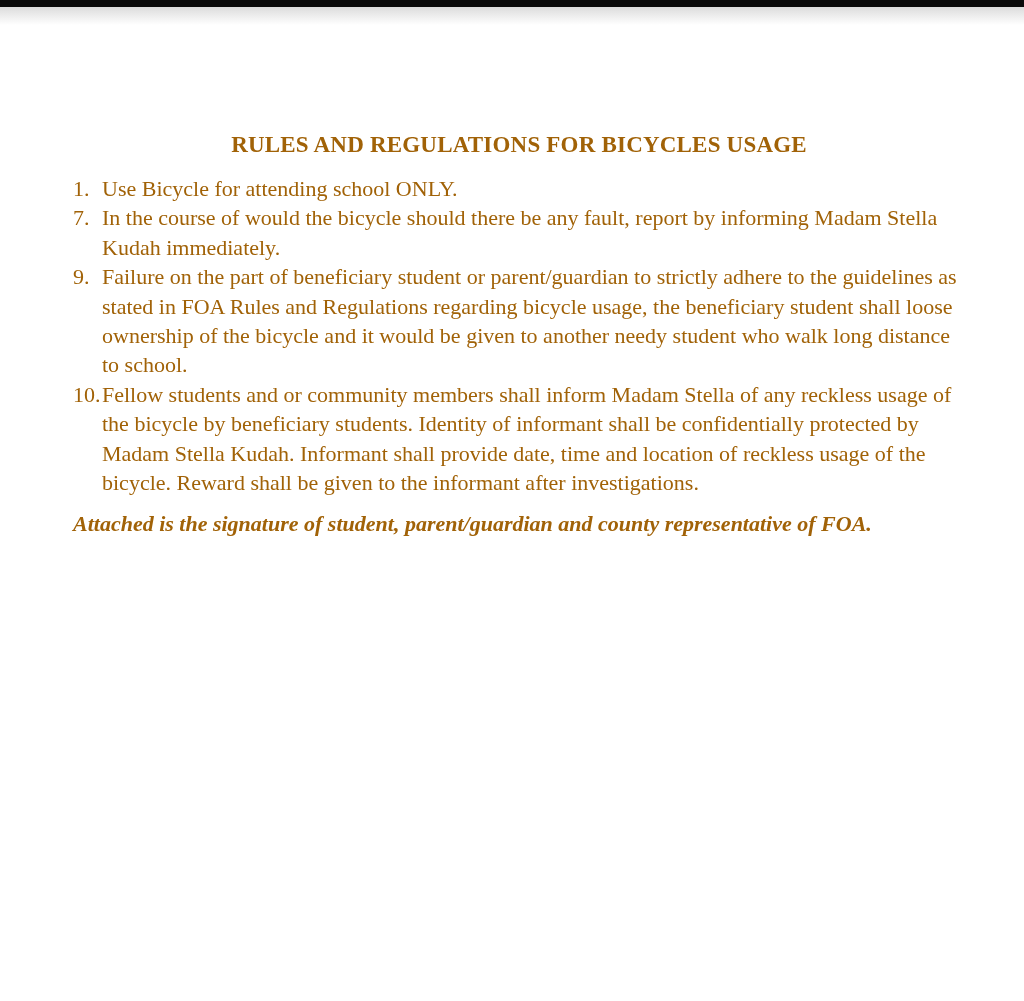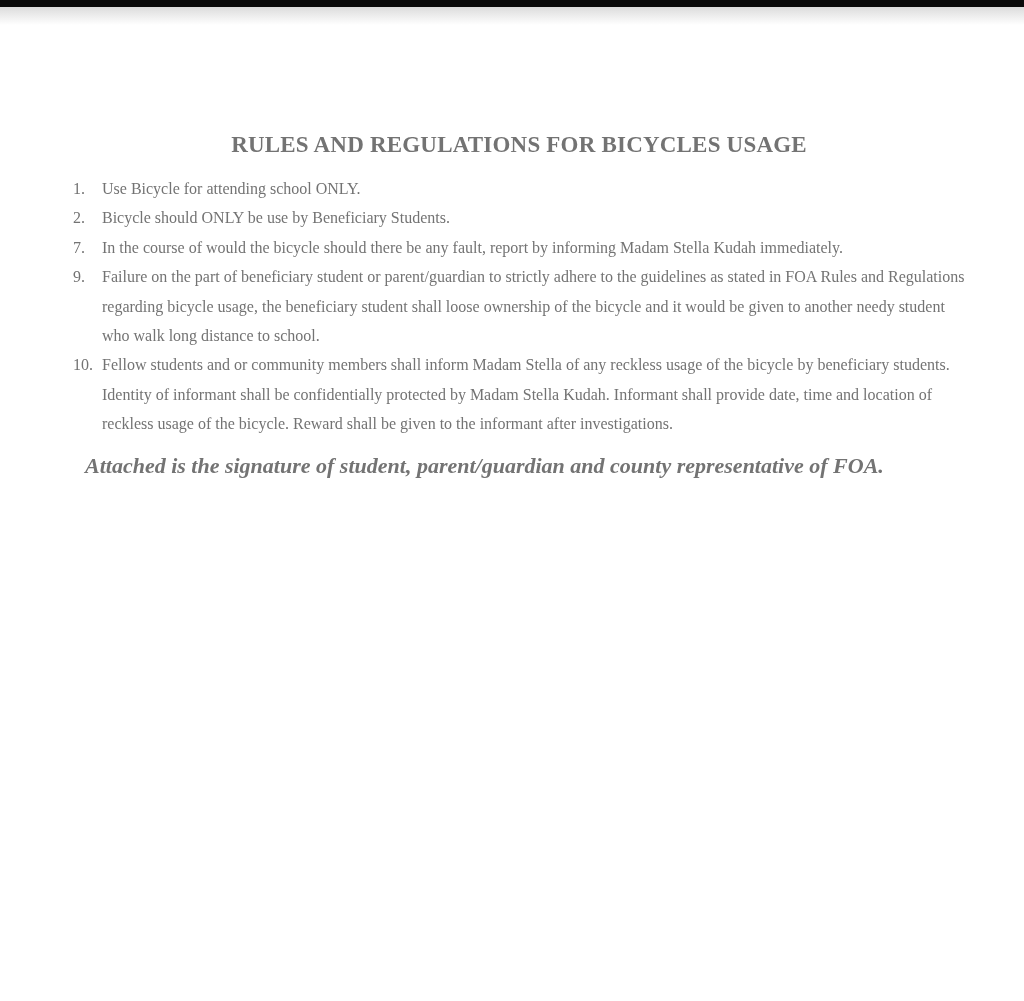--- a/index.html
+++ b/index.html
@@ -7,21 +7,21 @@
     padding: 0;
     background: #ffffff;
   }
   .screen {
     position: relative;
     width: 1024px;
     height: 804px;
     background: #ffffff;
     overflow: hidden;
     font-family: "Liberation Serif", serif;
-    color: #737373;
+    color: #a16207;
   }
   .top-bar {
     width: 100%;
     height: 7px;
     background: #0a0a0a;
   }
   .top-shadow {
     width: 100%;
     height: 18px;
     background: linear-gradient(#dcdcdc, #ffffff);
@@ -34,53 +34,52 @@
     text-align: center;
     font-size: 23px;
     line-height: 26px;
     font-weight: bold;
     letter-spacing: 0.2px;
   }
   ol.rules-list {
     list-style: none;
     margin: 16px 0 0 0;
     padding: 0;
-    font-size: 16px;
+    font-size: 22px;
     line-height: 29.4px;
   }
   ol.rules-list li {
     padding-left: 29px;   
     text-indent: -29px;
   }
   ol.rules-list .rule-number {
     display: inline-block;
     width: 29px;
     text-indent: 0;
   }
   .doc-footnote {
-    margin: 12px 0 0 12px;
+    margin: 12px 0 0 0;
     font-size: 22px;
     line-height: 29px;
     font-weight: bold;
     font-style: italic;
   }
 </style>
 </head>
 <body>
 
 <div class="screen">
   <div class="top-bar"></div>
   <div class="top-shadow"></div>
 
   <div class="doc">
     <h1 class="doc-title">RULES AND REGULATIONS FOR BICYCLES USAGE</h1>
 
     <ol class="rules-list">
       <li><span class="rule-number">1.</span><span class="rule-text">Use Bicycle for attending school ONLY.</span></li>
-      <li><span class="rule-number">2.</span><span class="rule-text">Bicycle should ONLY be use by Beneficiary Students.</span></li>
       <li><span class="rule-number">7.</span><span class="rule-text">In the course of would the bicycle should there be any fault, report by informing Madam Stella Kudah immediately.</span></li>
       <li><span class="rule-number">9.</span><span class="rule-text">Failure on the part of beneficiary student or parent/guardian to strictly adhere to the guidelines as stated in FOA Rules and Regulations regarding bicycle usage, the beneficiary student shall loose ownership of the bicycle and it would be given to another needy student who walk long distance to school.</span></li>
       <li><span class="rule-number">10.</span><span class="rule-text">Fellow students and or community members shall inform Madam Stella of any reckless usage of the bicycle by beneficiary students. Identity of informant shall be confidentially protected by Madam Stella Kudah. Informant shall provide date, time and location of reckless usage of the bicycle. Reward shall be given to the informant after investigations.</span></li>
     </ol>
 
     <p class="doc-footnote">Attached is the signature of student, parent/guardian and county representative of FOA.</p>
   </div>
 </div>
 
 </body></html>

